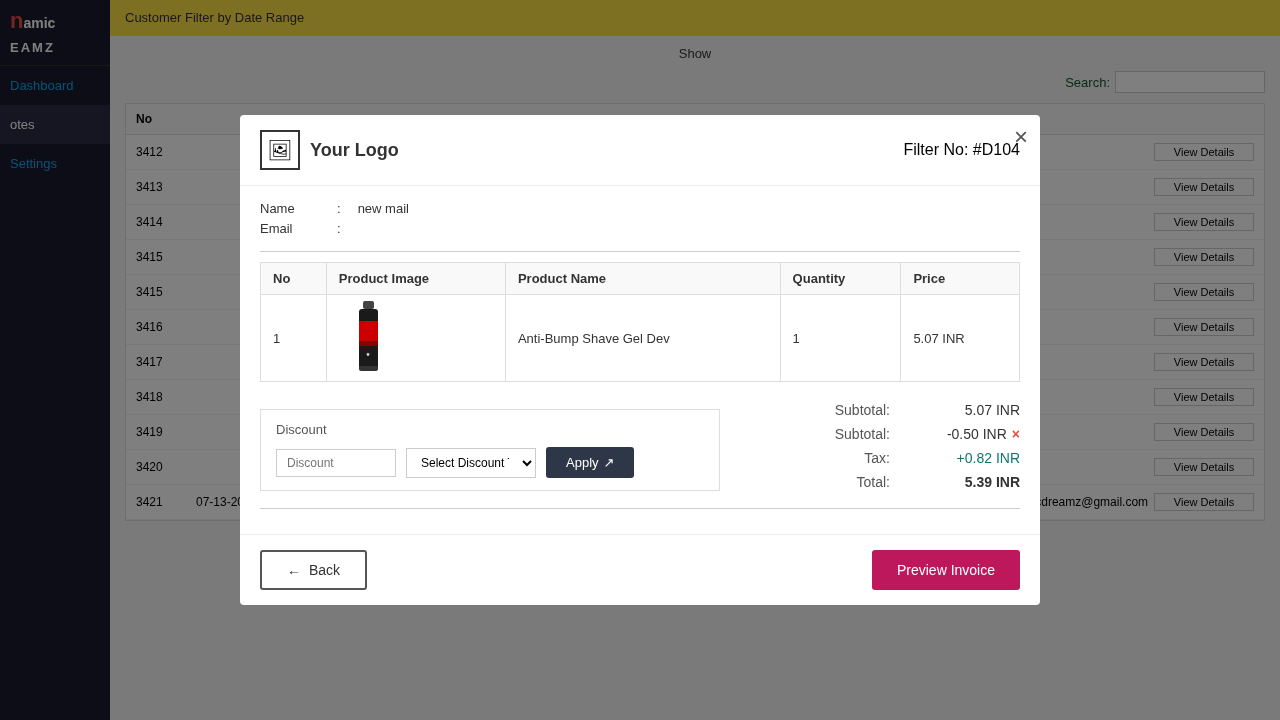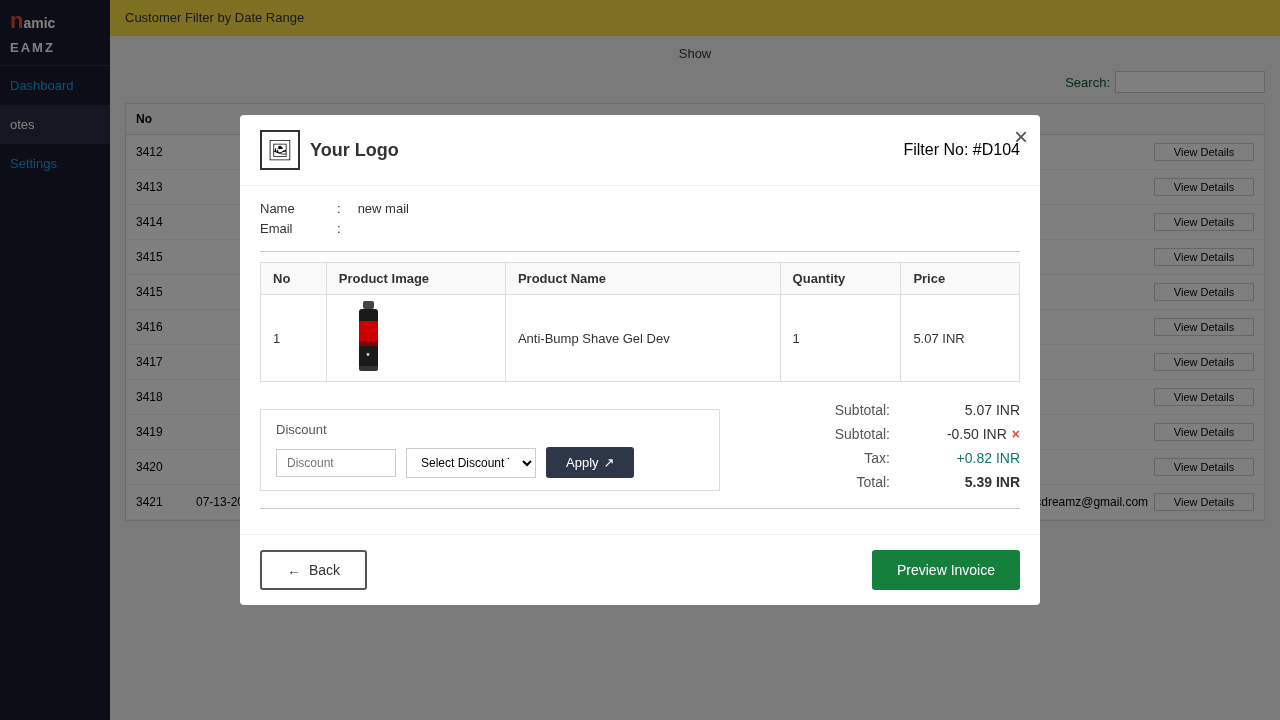--- a/index.html
+++ b/index.html
@@ -398,21 +398,21 @@
       background: #2d3748;
       color: white;
       border: none;
       padding: 12px 25px;
       font-size: 14px;
       cursor: pointer;
       border-radius: 3px;
     }
 
     .preview-invoice-btn {
-      background: #15803d;
+      background: #be185d;
       color: white;
       border: none;
       padding: 12px 25px;
       font-size: 14px;
       cursor: pointer;
       border-radius: 3px;
     }
 
     .footer-buttons {
       display: flex;

